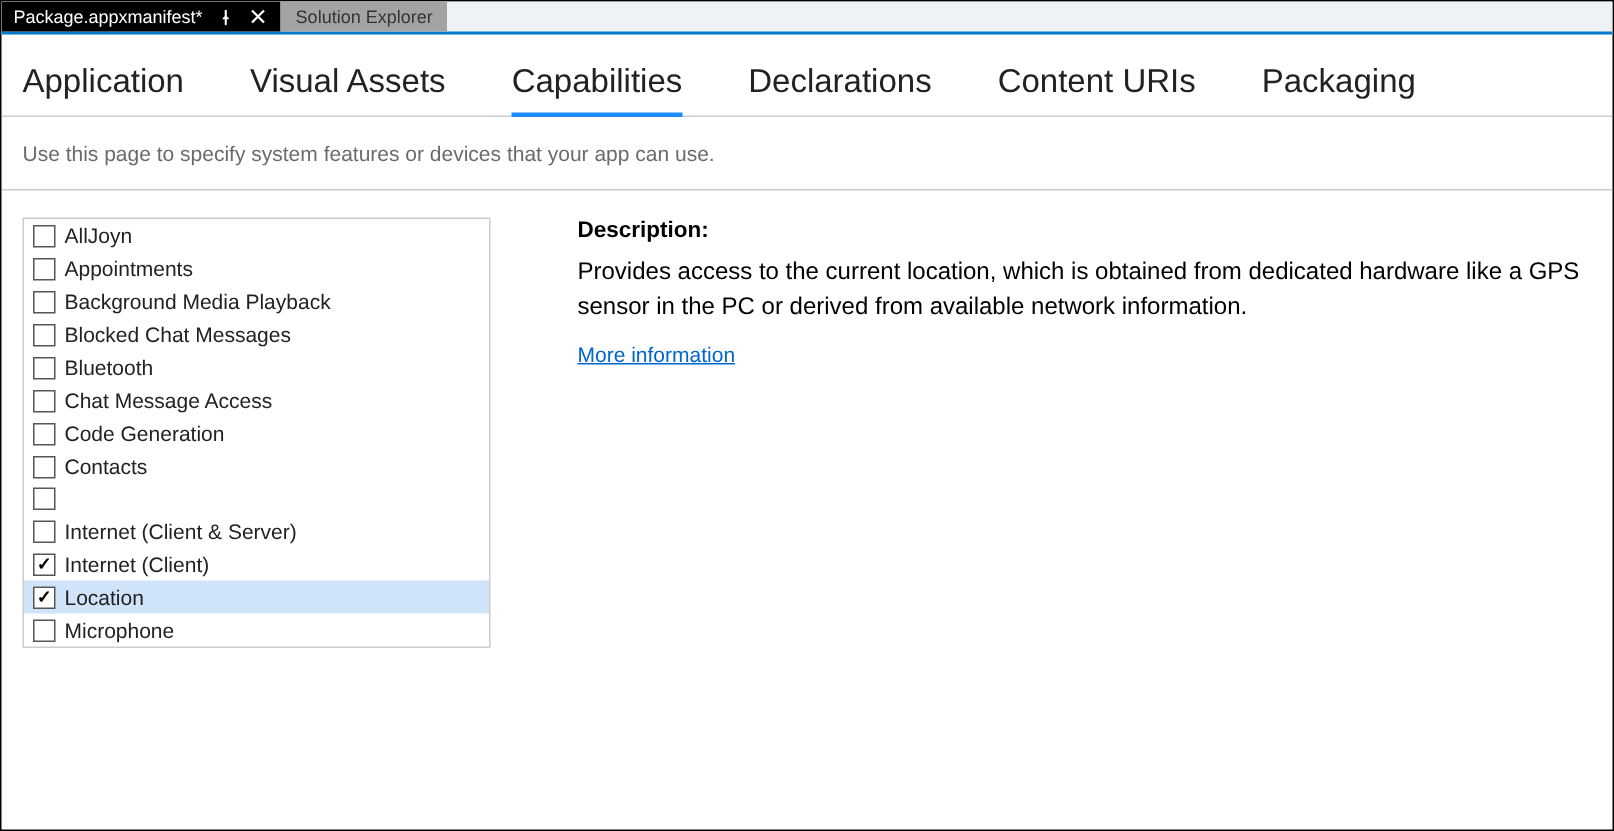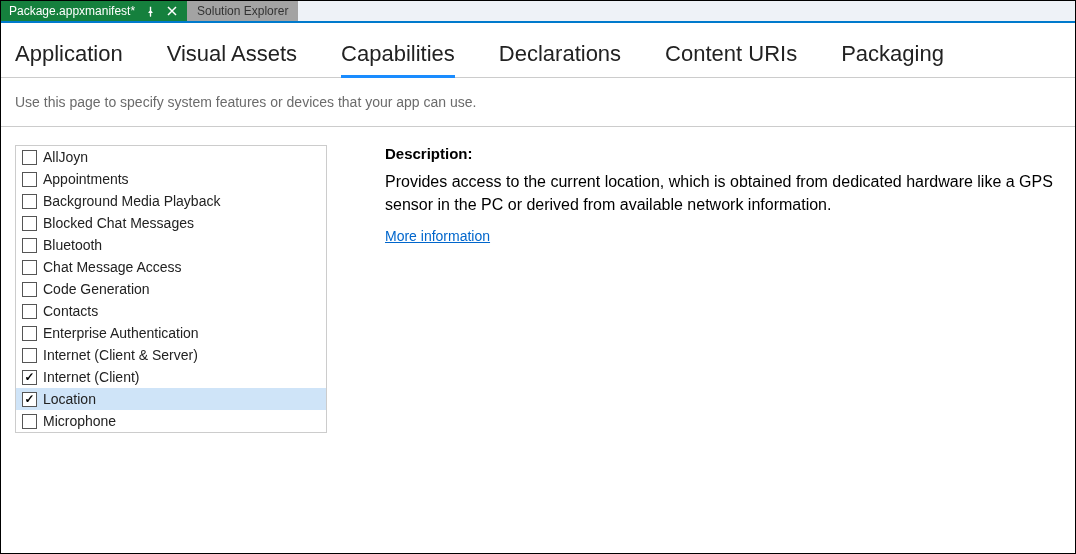--- a/index.html
+++ b/index.html
@@ -22,21 +22,21 @@
       height: 22px;
       background: #eef2f7;
       border-bottom: 2px solid #007acc;
     }
     .doc-tab {
       display: flex;
       align-items: center;
       padding: 0 8px;
       font-size: 12px;
       color: #fff;
-      background: #15803d;
+      background: #000000;
       height: 100%;
       gap: 8px;
     }
     .doc-tab .pin-icon, .doc-tab .close-icon {
       display: inline-flex;
       align-items: center;
       justify-content: center;
       width: 14px;
       height: 14px;
       cursor: pointer;
@@ -202,21 +202,20 @@
         <div class="cap-item">
           <span class="checkbox"></span>
           <span>Code Generation</span>
         </div>
         <div class="cap-item">
           <span class="checkbox"></span>
           <span>Contacts</span>
         </div>
         <div class="cap-item">
           <span class="checkbox"></span>
-          <span>Enterprise Authentication</span>
         </div>
         <div class="cap-item">
           <span class="checkbox"></span>
           <span>Internet (Client &amp; Server)</span>
         </div>
         <div class="cap-item">
           <span class="checkbox checked"></span>
           <span>Internet (Client)</span>
         </div>
         <div class="cap-item selected">

